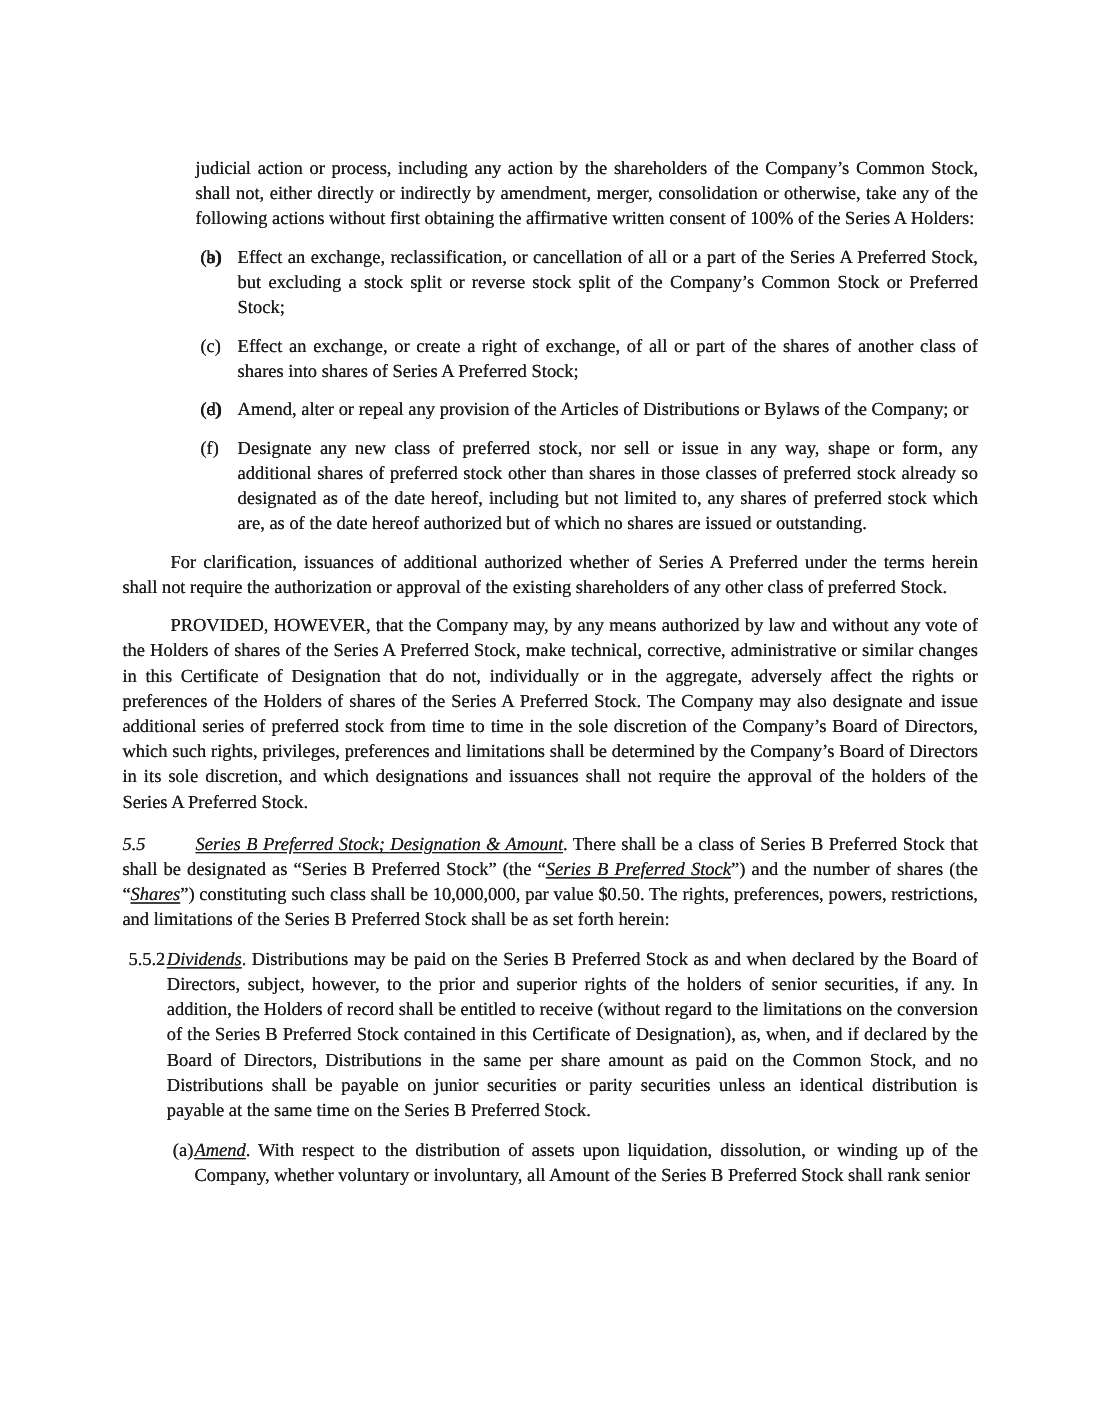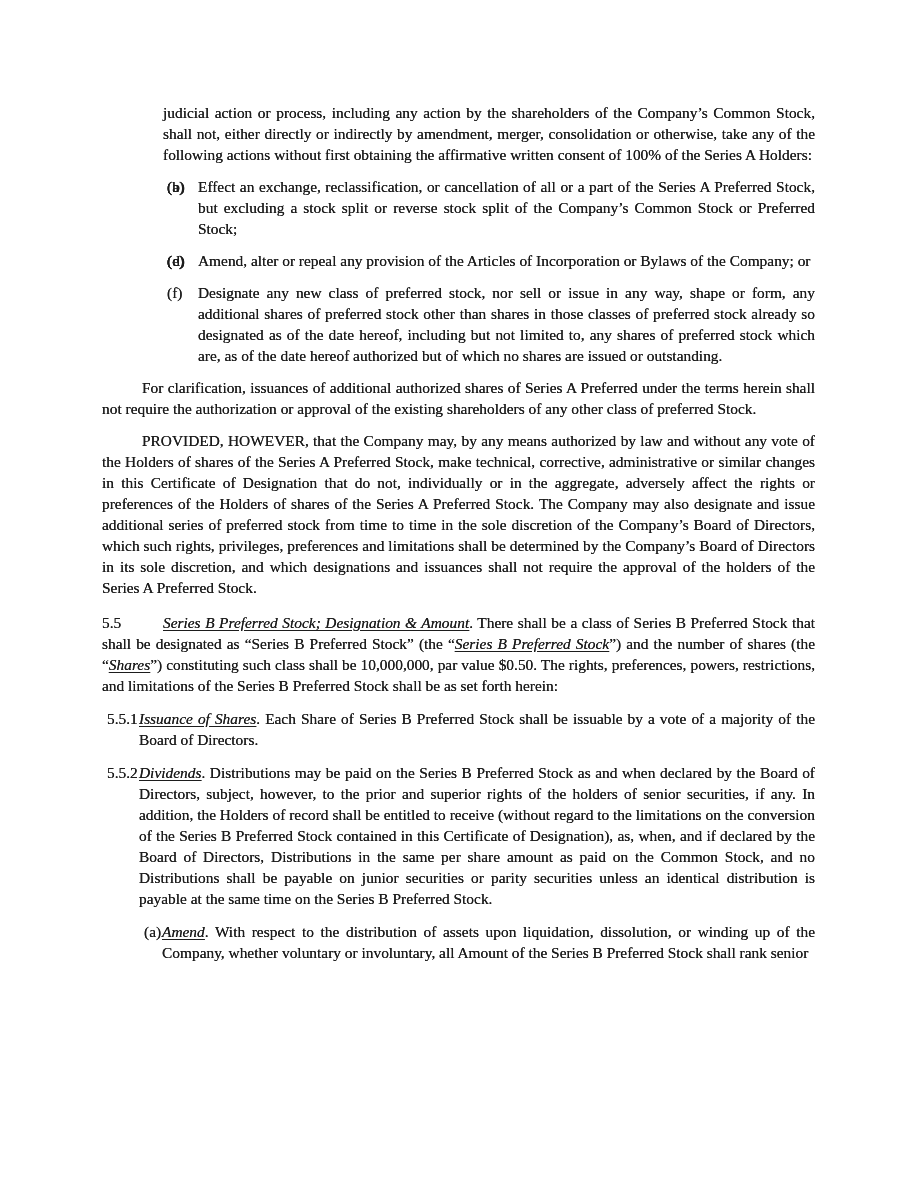--- a/index.html
+++ b/index.html
@@ -6,26 +6,26 @@
   html,body { margin:0; padding:0; background:#ffffff; }
   .page {
     position:relative; width:918px; height:1188px; overflow:hidden;
     background:var(--bg);
     font-family:"Liberation Serif", serif;
     font-size:15.4px; line-height:21px; color:var(--ink);
     text-shadow:0 0 0.4px currentColor; 
   }
   .content { position:absolute; left:102px; top:102px; width:713px; text-align:justify; }
   p { margin:0; }
-  .intro { margin-left:61px; }
+  .intro { margin-left:61px;margin-top:28px; }
   .alpha-item { position:relative; padding-left:96px; margin-top:11px; }
   .alpha-label { position:absolute; left:65px; top:0; }
   .para { margin-top:11px; text-indent:40px; }
   .sec55 { margin-top:14px; }
-  .sec55-num { display:inline-block; width:61px; }
+  .sec55-num { display:inline-block; width:61px;font-style:italic; }
   .subsec { position:relative; padding-left:37px; margin-top:12px; }
   .subsec-num { position:absolute; left:5px; top:0; }
   .rank-item { position:relative; padding-left:60px; margin-top:12px; }
   .rank-label { position:absolute; left:42px; top:0; }
   .u { text-decoration:underline; text-underline-offset:2px;font-style:italic; }
 </style>
 </head>
 <body>
 
 <div class="page">
@@ -34,44 +34,41 @@
     <p class="intro">judicial action or process, including any action by the shareholders of the Company’s Common Stock, shall not, either directly or indirectly by amendment, merger, consolidation or otherwise, take any of the following actions without first obtaining the affirmative written consent of 100% of the Series A Holders:</p>
 
     <div>
       <p class="alpha-item">
         <span class="alpha-label">(a)</span>
       </p>
       <p class="alpha-item">
         <span class="alpha-label">(b)</span><span>Effect an exchange, reclassification, or cancellation of all or a part of the Series A Preferred Stock, but excluding a stock split or reverse stock split of the Company’s Common Stock or Preferred Stock;</span>
       </p>
       <p class="alpha-item">
-        <span class="alpha-label">(c)</span>
+        <span class="alpha-label">(c)</span><span>Effect an exchange, or create a right of exchange, of all or part of the shares of another class of shares into shares of Series A Preferred Stock;</span>
       </p>
       <p class="alpha-item">
         <span class="alpha-label">(d)</span>
       </p>
       <p class="alpha-item">
-        <span class="alpha-label">(e)</span><span>Amend, alter or repeal any provision of the Articles of Incorporation or Bylaws of the Company; or</span>
+        <span class="alpha-label">(e)</span><span>Amend, alter or repeal any provision of the Articles of Distributions or Bylaws of the Company; or</span>
       </p>
       <p class="alpha-item">
         <span class="alpha-label">(f)</span><span>Designate any new class of preferred stock, nor sell or issue in any way, shape or form, any additional shares of preferred stock other than shares in those classes of preferred stock already so designated as of the date hereof, including but not limited to, any shares of preferred stock which are, as of the date hereof authorized but of which no shares are issued or outstanding.</span>
       </p>
     </div>
 
-    <p class="para">For clarification, issuances of additional authorized shares of Series A Preferred under the terms herein shall not require the authorization or approval of the existing shareholders of any other class of preferred Stock.</p>
+    <p class="para">For clarification, issuances of additional authorized whether of Series A Preferred under the terms herein shall not require the authorization or approval of the existing shareholders of any other class of preferred Stock.</p>
 
     <p class="para">PROVIDED, HOWEVER, that the Company may, by any means authorized by law and without any vote of the Holders of shares of the Series A Preferred Stock, make technical, corrective, administrative or similar changes in this Certificate of Designation that do not, individually or in the aggregate, adversely affect the rights or preferences of the Holders of shares of the Series A Preferred Stock.  The Company may also designate and issue additional series of preferred stock from time to time in the sole discretion of the Company’s Board of Directors, which such rights, privileges, preferences and limitations shall be determined by the Company’s Board of Directors in its sole discretion, and which designations and issuances shall not require the approval of the holders of the Series A Preferred Stock.</p>
 
     <p class="sec55">
       <span class="sec55-num">5.5</span><span class="u">Series B Preferred Stock; Designation &amp; Amount</span><span>. There shall be a class of Series B Preferred Stock that shall be designated as “Series B Preferred Stock” (the “</span><span class="u">Series B Preferred Stock</span><span>”) and the number of shares (the “</span><span class="u">Shares</span><span>”) constituting such class shall be 10,000,000, par value $0.50. The rights, preferences, powers, restrictions, and limitations of the Series B Preferred Stock shall be as set forth herein:</span>
     </p>
 
-    <p class="subsec">
-      <span class="subsec-num">5.5.1</span><span class="u">Issuance of Shares</span><span>. Each Share of Series B Preferred Stock shall be issuable by a vote of a majority of the Board of Directors.</span>
-    </p>
 
     <p class="subsec">
       <span class="subsec-num">5.5.2</span><span class="u">Dividends</span><span>. Distributions may be paid on the Series B Preferred Stock as and when declared by the Board of Directors, subject, however, to the prior and superior rights of the holders of senior securities, if any. In addition, the Holders of record shall be entitled to receive (without regard to the limitations on the conversion of the Series B Preferred Stock contained in this Certificate of Designation), as, when, and if declared by the Board of Directors, Distributions in the same per share amount as paid on the Common Stock, and no Distributions shall be payable on junior securities or parity securities unless an identical distribution is payable at the same time on the Series B Preferred Stock.</span>
     </p>
 
 
     <p class="rank-item">
       <span class="rank-label">(a)</span><span class="u">Amend</span><span>. With respect to the distribution of assets upon liquidation, dissolution, or winding up of the Company, whether voluntary or involuntary, all Amount of the Series B Preferred Stock shall rank senior</span>
     </p>
 

